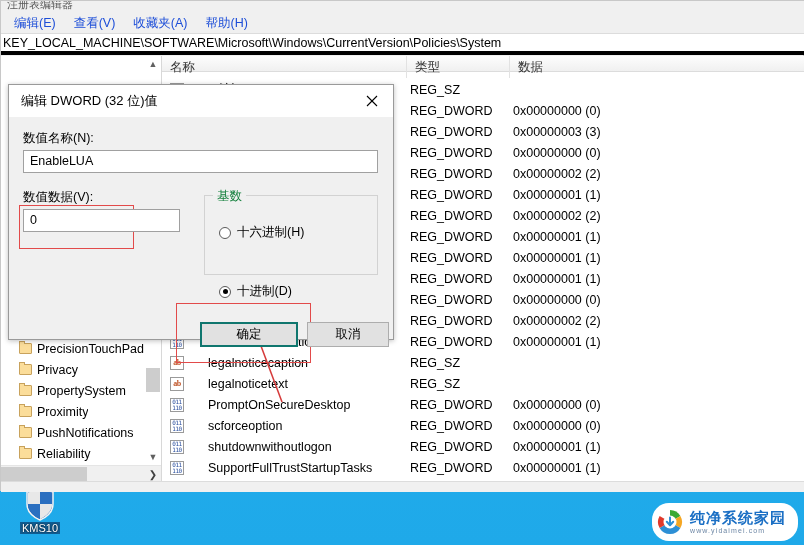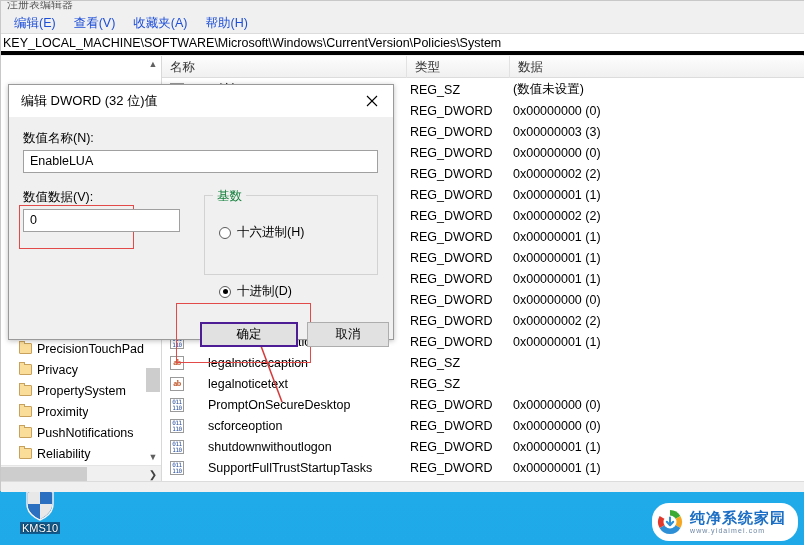--- a/index.html
+++ b/index.html
@@ -69,21 +69,21 @@
   #tree-scroll .track{position:absolute;left:0;top:16px;width:16px;bottom:32px;background:#fff;}
   #tree-scroll .thumb{position:absolute;left:1px;top:296px;width:14px;height:24px;background:#cdcdcd;}
 
   #tree-hscroll{position:absolute;left:0;bottom:0;width:160px;height:16px;background:#f0f0f0;
     border-top:1px solid #e5e5e5;box-sizing:border-box;}
   #tree-hscroll .hthumb{position:absolute;left:0;top:1px;width:86px;height:14px;background:#cdcdcd;}
   #tree-hscroll .right{position:absolute;right:0;top:0;width:16px;height:16px;
     display:flex;align-items:center;justify-content:center;font-size:10px;color:#404040;}
 
   #list-pane{position:absolute;left:161px;top:55px;width:643px;height:425px;background:#fff;}
-  #list-header{position:absolute;left:0;top:0;width:643px;height:22px;
+  #list-header{position:absolute;left:0;top:0;width:643px;height:16px;
     background:linear-gradient(180deg,#fdfdfd,#f0f0f0);border-bottom:1px solid #dcdcdc;
     display:flex;box-sizing:border-box;}
   #list-header .hc{font-size:12.5px;color:#333;padding:3px 0 0 8px;box-sizing:border-box;
     border-right:1px solid #e2e2e2;height:22px;}
   #list-header .hc.c0{width:245px;}
   #list-header .hc.c1{width:103px;}
   #list-header .hc.c2{width:295px;border-right:none;}
 
   #list-rows{position:absolute;left:0;top:23px;width:643px;}
   .lrow{height:21px;display:flex;align-items:center;font-size:12.5px;color:#000;white-space:nowrap;}
@@ -130,21 +130,21 @@
   .radio-row .rd{width:12px;height:12px;border:1px solid #5a5a5a;border-radius:50%;
     background:#fff;margin-right:6px;flex:0 0 auto;position:relative;box-sizing:border-box;}
   .radio-row.on .rd::after{content:"";position:absolute;left:2.5px;top:2.5px;
     width:5px;height:5px;border-radius:50%;background:#000;}
   #radio-hex{top:28px;}
   #radio-dec{top:56px;margin-top:31px;}
 
   #redbox-buttons{position:absolute;left:167px;top:186px;width:135px;height:60px;
     border:1px solid #e24a4a;box-sizing:border-box;}
   #btn-ok{position:absolute;left:191px;top:205px;width:98px;height:25px;
-    background:#e1e1e1;border:2px solid #4c1d95;box-sizing:border-box;
+    background:#e1e1e1;border:2px solid #0f766e;box-sizing:border-box;
     font-size:12.5px;color:#000;display:flex;align-items:center;justify-content:center;}
   #btn-cancel{position:absolute;left:298px;top:205px;width:82px;height:25px;
     background:#e1e1e1;border:1px solid #adadad;box-sizing:border-box;
     font-size:12.5px;color:#000;display:flex;align-items:center;justify-content:center;}
 
   
   #redbox-row{position:absolute;left:181px;top:318px;width:148px;height:18px;
     border:1px solid #e24a4a;box-sizing:border-box;pointer-events:none;}
   #arrow-annot{position:absolute;left:240px;top:330px;width:130px;height:80px;pointer-events:none;}
 
@@ -284,21 +284,20 @@
       <div class="hc c1">类型</div>
       <div class="hc c2">数据</div>
     </div>
     <div id="list-rows">
         <div class="lrow">
           <div class="c-name">
             <span class="vicon sz">ab</span>
             <span>(默认)</span>
           </div>
           <div class="c-type">REG_SZ</div>
-          <div class="c-data">(数值未设置)</div>
         </div>
         <div class="lrow">
           <div class="c-name">
             <span class="vicon">
               <span>011</span>
               <span>110</span>
             </span>
             <span>ConsentPromptBehaviorAdmin</span>
           </div>
           <div class="c-type">REG_DWORD</div>

